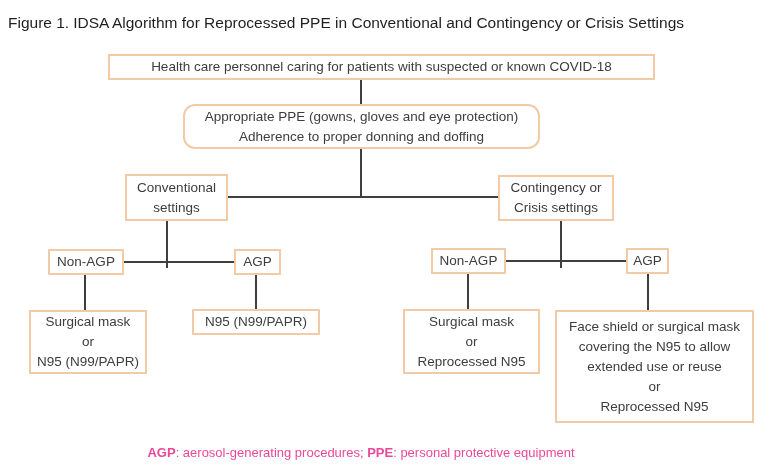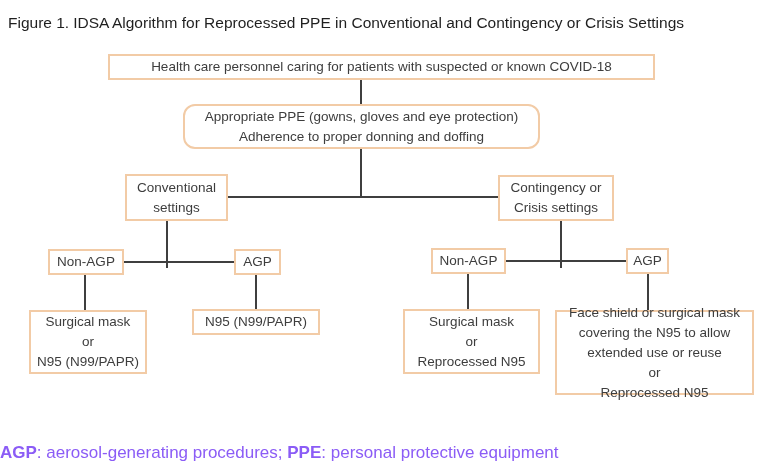--- a/index.html
+++ b/index.html
@@ -41,39 +41,40 @@
   .connector {
     position: absolute;
     background: #3f3f3f;
     z-index: 1;
   }
   .footnote {
     position: absolute;
     left: 0;
     top: 445px;
     width: 722px;
-    font-size: 17px;
+    text-align: center;
+    font-size: 13px;
     line-height: 16px;
-    color: #8b5cf6;
+    color: #ec4899;
   }
   .footnote .abbr { font-weight: bold; }
 
   
   .n-root        { left: 108px; top:  54px; width: 547px; height: 26px; }
   .n-ppe         { left: 183px; top: 104px; width: 357px; height: 45px; border-radius: 12px; }
   .n-conv        { left: 125px; top: 174px; width: 103px; height: 47px; }
   .n-cont        { left: 498px; top: 175px; width: 116px; height: 46px; }
   .n-conv-nonagp { left:  48px; top: 249px; width:  76px; height: 26px; }
   .n-conv-agp    { left: 234px; top: 249px; width:  47px; height: 26px; }
   .n-cont-nonagp { left: 431px; top: 248px; width:  75px; height: 26px; }
   .n-cont-agp    { left: 626px; top: 248px; width:  43px; height: 26px; }
   .n-res-1       { left:  29px; top: 310px; width: 118px; height: 64px; }
   .n-res-2       { left: 192px; top: 309px; width: 128px; height: 26px; }
   .n-res-3       { left: 403px; top: 309px; width: 137px; height: 65px; }
-  .n-res-4       { left: 555px; top: 310px; width: 199px; height: 85px; }
+  .n-res-4       { left: 555px; top: 310px; width: 199px; height: 113px; }
 
   
   .c1  { left: 360px; top:  80px; width:   2px; height: 24px; }
   .c2  { left: 360px; top: 149px; width:   2px; height: 48px; }
   .c3  { left: 226px; top: 196px; width: 274px; height:  2px; }
   .c4  { left: 166px; top: 221px; width:   2px; height: 47px; }
   .c5  { left: 560px; top: 221px; width:   2px; height: 47px; }
   .c6  { left: 122px; top: 261px; width: 114px; height:  2px; }
   .c7  { left: 504px; top: 260px; width: 124px; height:  2px; }
   .c8  { left:  84px; top: 275px; width:   2px; height: 36px; }

